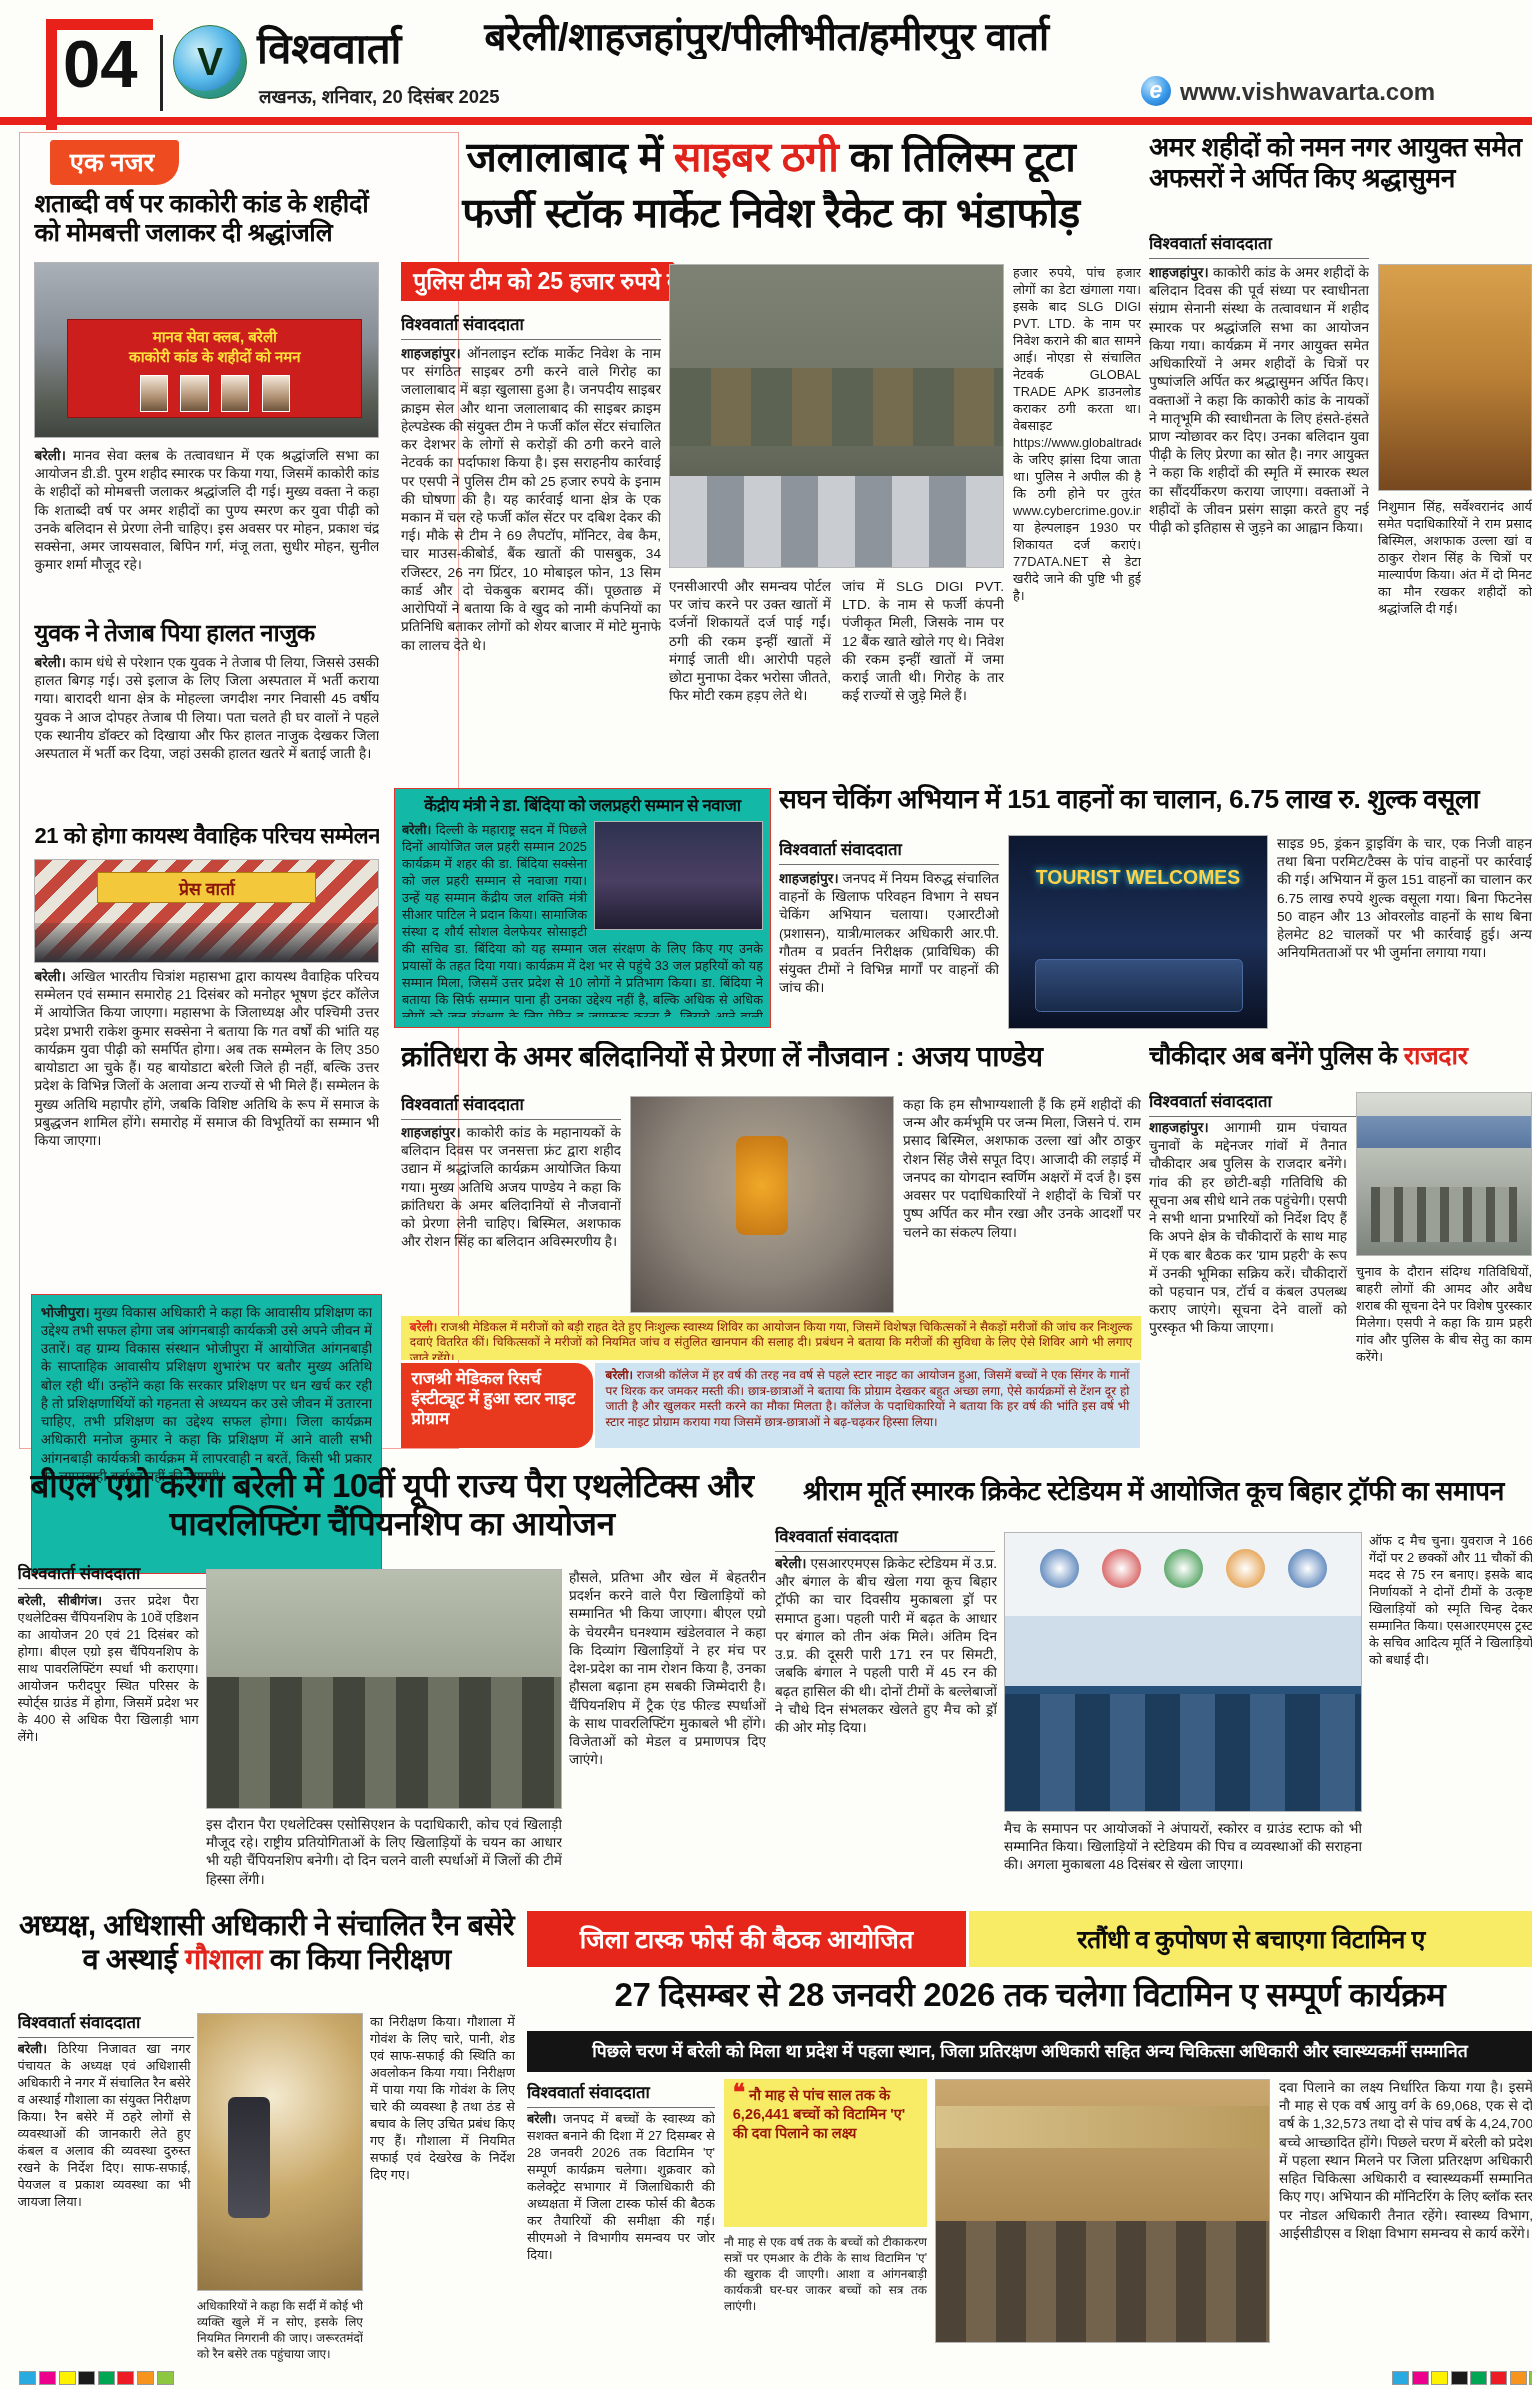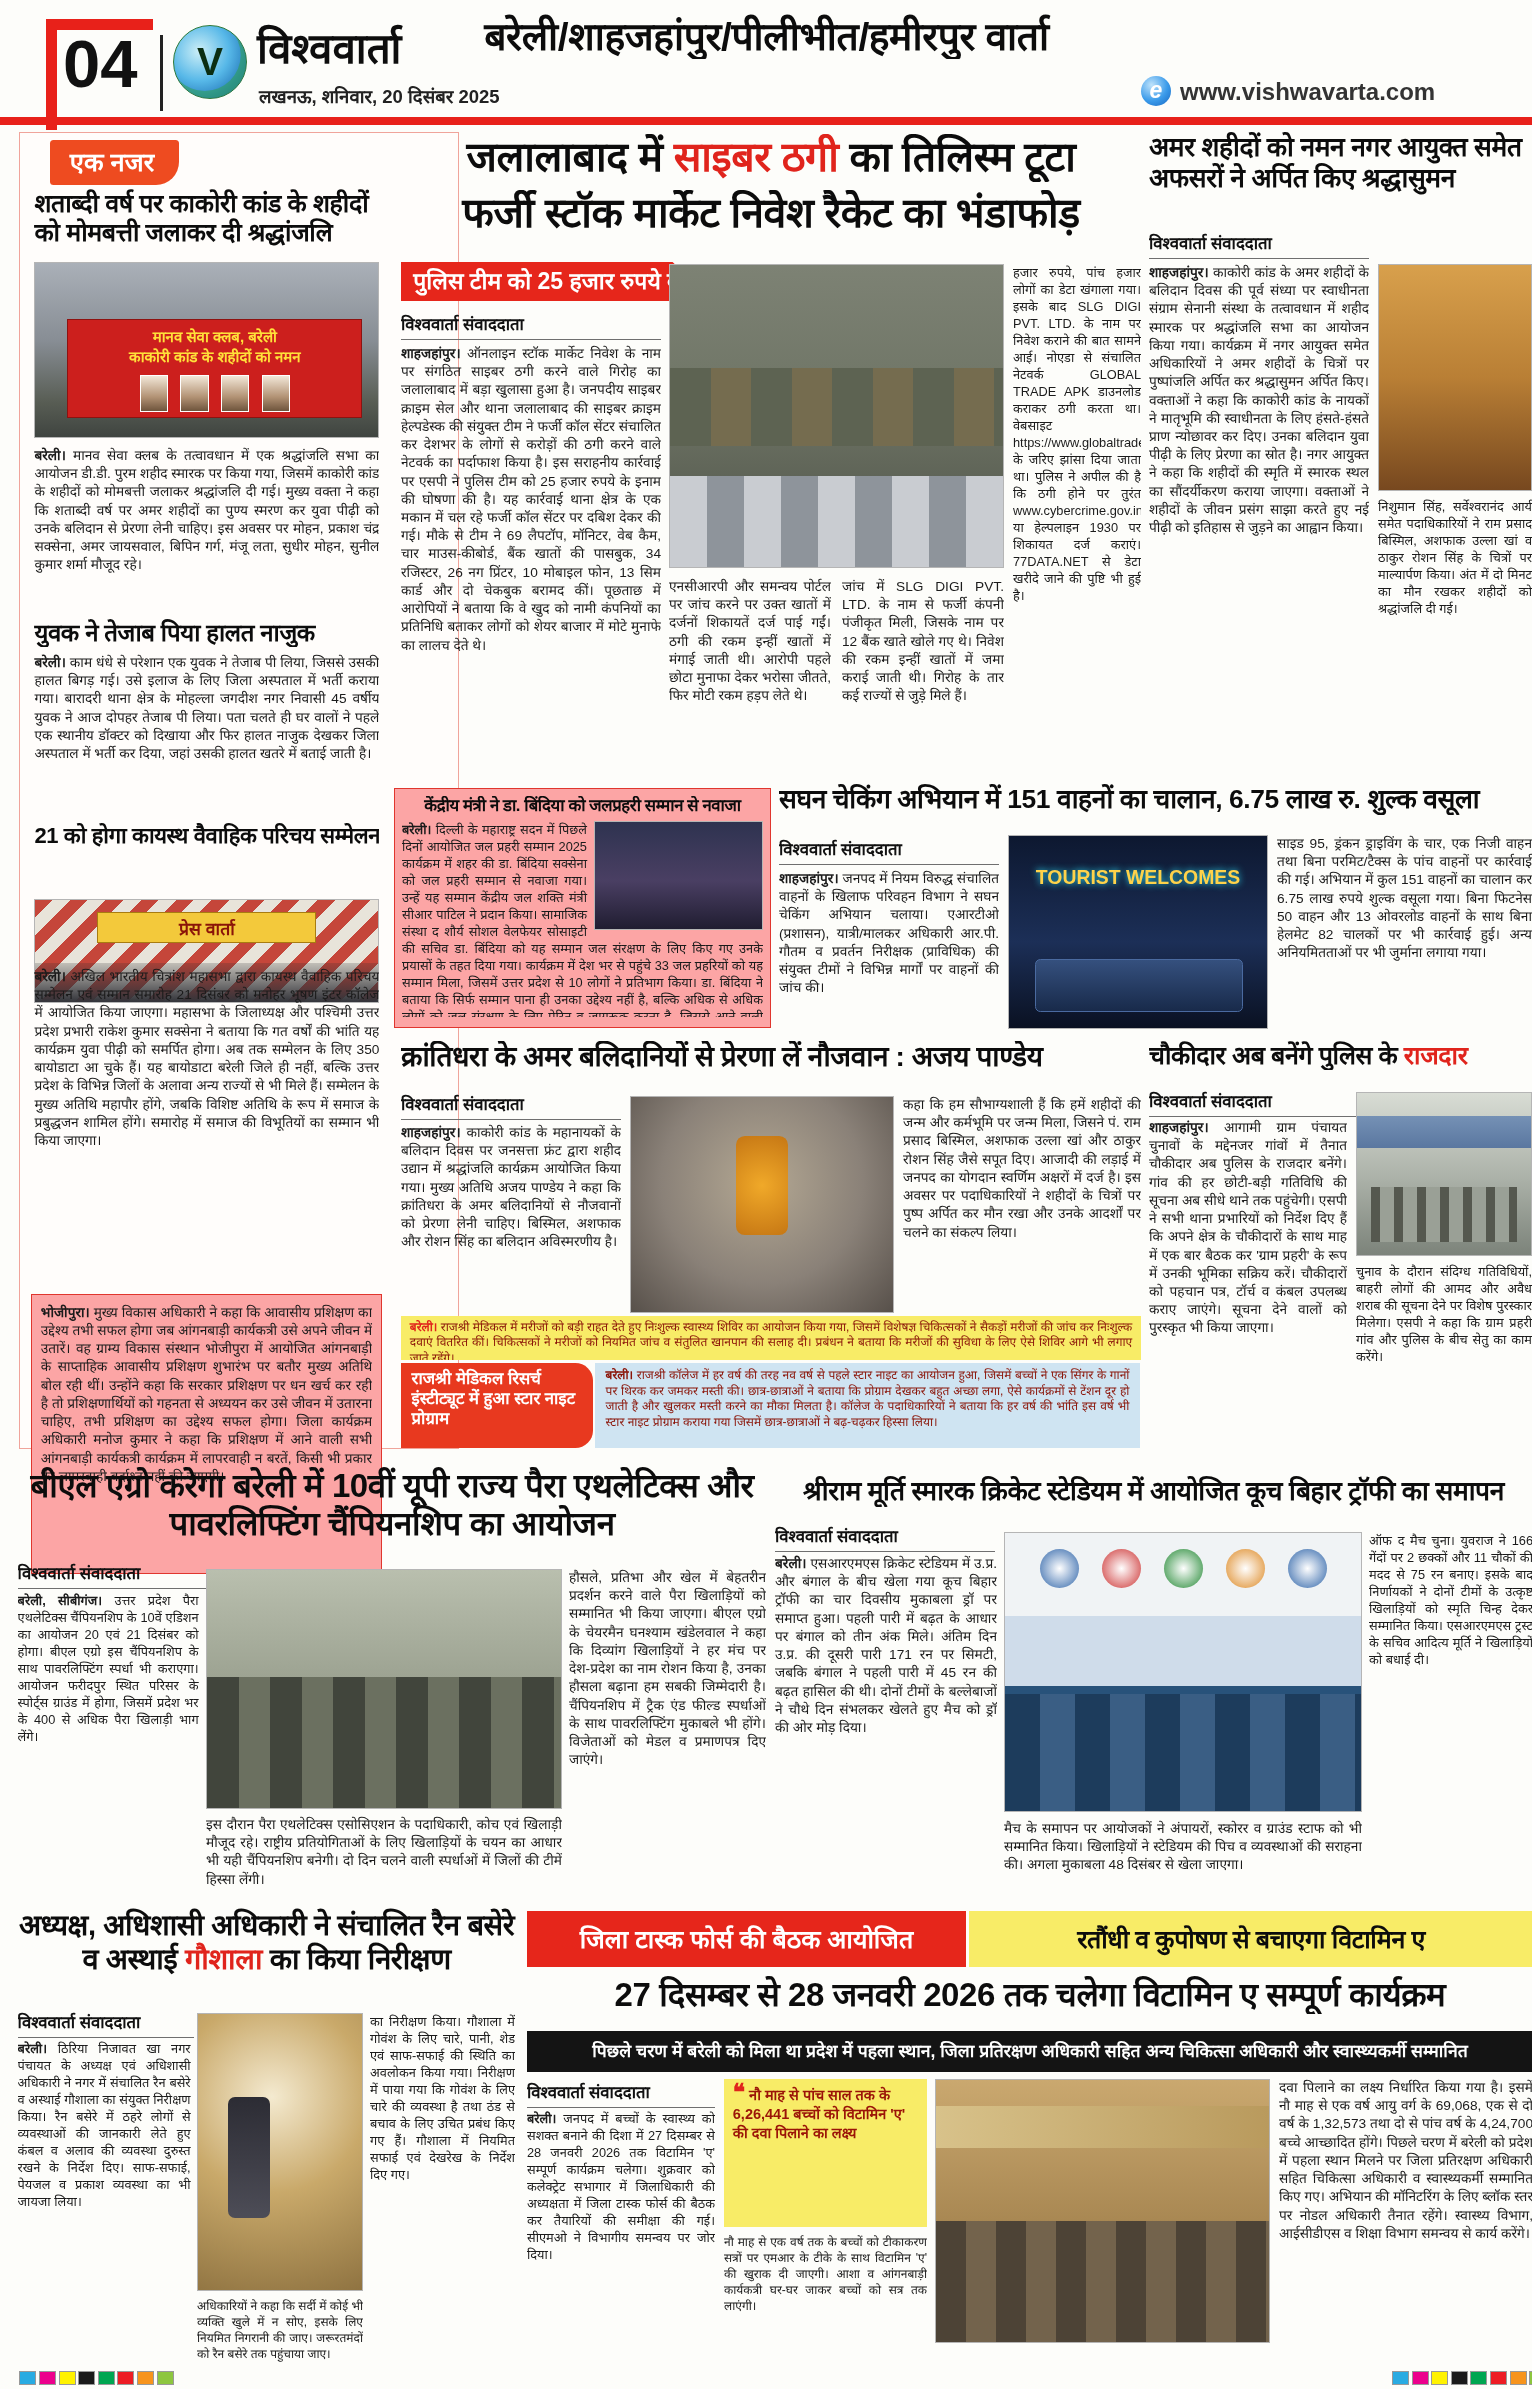--- a/index.html
+++ b/index.html
@@ -12,29 +12,29 @@
   .red{color:#e0241c;}
   .body{font-size:13.7px;line-height:1.33;text-align:justify;color:#1b1b1b;overflow:hidden;}
   .body .lead{font-weight:bold;}
   .byline{font-weight:bold;font-size:16.7px;color:#111;border-bottom:1.8px solid #6f6f6f;padding-bottom:3.5px;overflow:hidden;white-space:nowrap;}
   .photo{overflow:hidden;border:0.9px solid #b5b5b5;}
   .rule-red{background:#e8211a;}
   .kicker{background:#e6261b;color:#fff;font-weight:bold;font-size:23px;line-height:39px;
           padding-left:12.3px;clip-path:polygon(0 0,93% 0,100% 50%,93% 100%,0 100%);}
   .badge{background:#ee4b20;color:#fff;font-weight:bold;font-size:25.5px;padding:4.4px 25px 7px 19.4px;
          border-radius:3.5px 3.5px 23px 3.5px;display:inline-block;}
-  .boxed{border:1.8px solid #e0362e;background:#fca5a5;}
+  .boxed{border:1.8px solid #e0362e;background:#14b8a6;}
   .leftbox{border:1.8px solid #f0a49b;background:#fffdfb;}
   .banner{background:#cc1f1d;color:#ffe13a;text-align:center;font-weight:bold;
           border:1.8px solid #8e1210;padding:7px 5.3px 5.3px;}
   .banner div{font-size:15px;line-height:1.35;}
   .banner-pics{display:flex;justify-content:center;gap:12.3px;margin-top:7px;}
   .banner-pics span{width:26.4px;height:35px;background:linear-gradient(180deg,#f2e7d8,#b29274 60%,#6e543c);display:inline-block;border:1.8px solid #fff;}
   .ph-crowd{background:linear-gradient(180deg,#aab0b8,#878d94 45%,#585d54 80%,#3f4440);padding-left:16px;}
-  .ph-press{background:repeating-linear-gradient(135deg,#c5463a 0 12.3px,#e8e4da 12.3px 25px);margin-top:40px;}
+  .ph-press{background:repeating-linear-gradient(135deg,#c5463a 0 12.3px,#e8e4da 12.3px 25px);}
   .ph-police{background:linear-gradient(180deg,#7d8274,#6f7566 45%,#4c5046);}
   .ph-stage{background:linear-gradient(180deg,#2e3350,#4a3f63 55%,#201d31);}
   .ph-bus{background:linear-gradient(180deg,#0d1830,#1c2f57 55%,#0a1122);}
   .ph-garland{background:radial-gradient(circle at 50% 40%,#b4a893,#8a8178 55%,#57504a);}
   .ph-cycle{background:linear-gradient(180deg,#d8dcd4,#aeb4ab 50%,#7c837a);}
   .ph-shaheed{background:linear-gradient(180deg,#d8a04c,#b97f35 50%,#77481f);}
   .ph-group{background:linear-gradient(180deg,#b9bfae,#9aa08f 50%,#6f7465);}
   .ph-stadium{background:linear-gradient(180deg,#f0f3f5 0 30%,#cfdcea 30% 55%,#28527a 55% 100%);}
   .ph-cow{background:radial-gradient(circle at 45% 30%,#f4ead0,#c9a96a 45%,#8f7341);}
   .ph-meeting{background:linear-gradient(180deg,#caa86f,#a88752 55%,#6e5430);}

